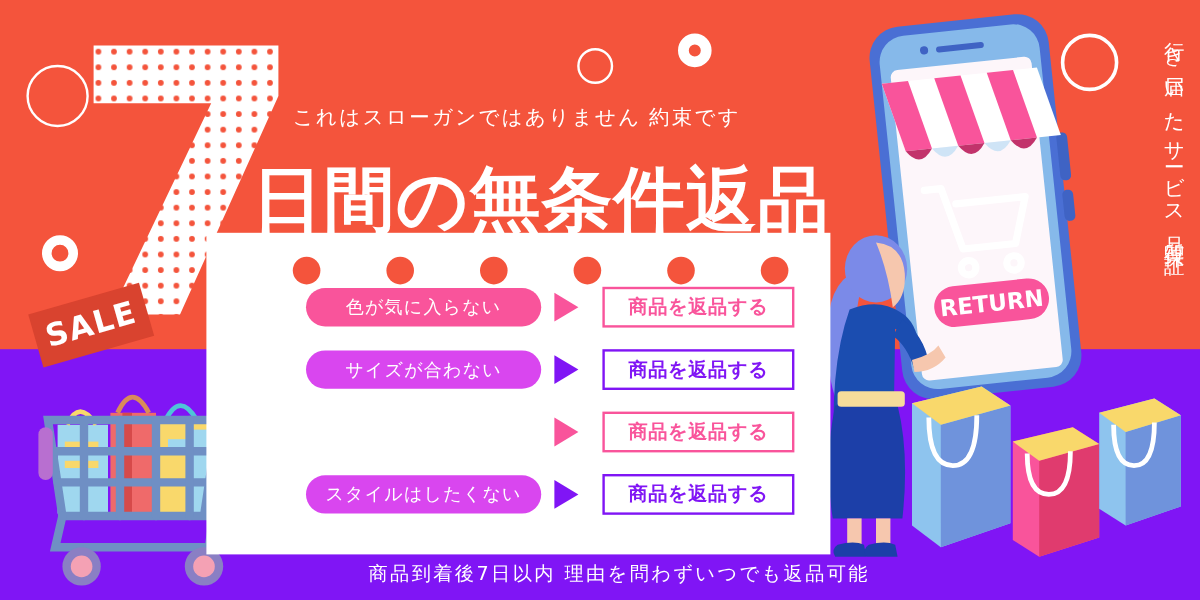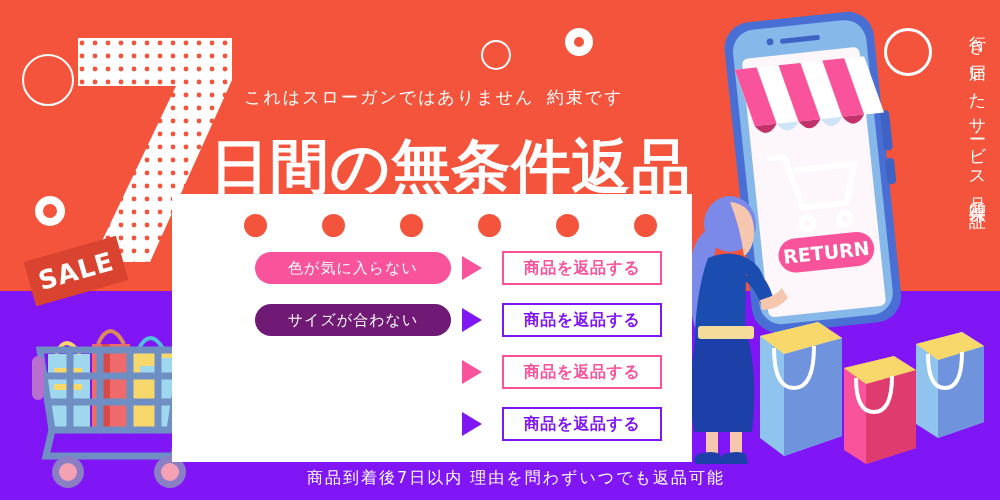--- a/index.html
+++ b/index.html
@@ -38,21 +38,21 @@
   }
   .sale-tag span {
     color: #ffffff; font-weight: bold; font-size: 26px; letter-spacing: 1px;
     font-family: "DejaVu Sans", sans-serif;
   }
 
   
   .tagline {
     position: absolute; left: 244px; top: 86px; color: #ffffff;
     font-size: 17px; letter-spacing: 2px; white-space: nowrap;
-    font-family: Liberation Mono, monospace;
+    font-family: Liberation Serif, serif;
   }
   .headline {
     position: absolute; left: 210px; top: 112px; color: #ffffff;
     font-size: 59px; font-weight: bold; letter-spacing: 1px; white-space: nowrap;
     font-family: "DejaVu Sans", sans-serif;
     margin-top: 16px;
   }
 
   
   .vertical-text {
@@ -68,32 +68,32 @@
     background: #ffffff;
   }
   .dots-row {
     position: absolute; left: 0; top: 0; width: 520px; height: 54px;
   }
   .dot {
     position: absolute; top: 20px; width: 23px; height: 23px;
     border-radius: 50%; background: #f4543c;
   }
 
-  .rows { position: absolute; left: 0; top: 48px; width: 416px; }
+  .rows { position: absolute; left: 0; top: 36px; width: 416px; }
   .row {
     position: relative; height: 52px; display: flex; align-items: center;
   }
   .pill {
     position: absolute; left: 83px; width: 196px; height: 32px;
     border-radius: 16px; display: flex; align-items: center; justify-content: center;
     color: #ffffff; font-size: 15px; letter-spacing: 1px; white-space: nowrap;
     font-family: "DejaVu Sans", sans-serif;
   }
   .pill.pink { background: #f9549b; }
-  .pill.purple { background: #701a75; }
+  .pill.purple { background: #d946ef; }
   .arrow {
     position: absolute; left: 290px; width: 0; height: 0;
     border-top: 12px solid transparent; border-bottom: 12px solid transparent;
     border-left: 20px solid #f9549b;
   }
   .arrow.purple { border-left-color: #8015f5; }
   .boxed {
     position: absolute; left: 330px; width: 160px; height: 34px;
     border: 2px solid #f9549b; background: #ffffff;
     display: flex; align-items: center; justify-content: center;
@@ -270,20 +270,21 @@
         <div class="row">
           <div class="pill purple">サイズが合わない</div>
           <div class="arrow purple"></div>
           <div class="boxed purple">商品を返品する</div>
         </div>
         <div class="row">
           <div class="arrow"></div>
           <div class="boxed">商品を返品する</div>
         </div>
         <div class="row">
+          <div class="pill purple">スタイルはしたくない</div>
           <div class="arrow purple"></div>
           <div class="boxed purple">商品を返品する</div>
         </div>
       </div>
   </div>
 
   <div class="bottom-caption">商品到着後7日以内 理由を問わずいつでも返品可能</div>
 </div>
 
 </body></html>

